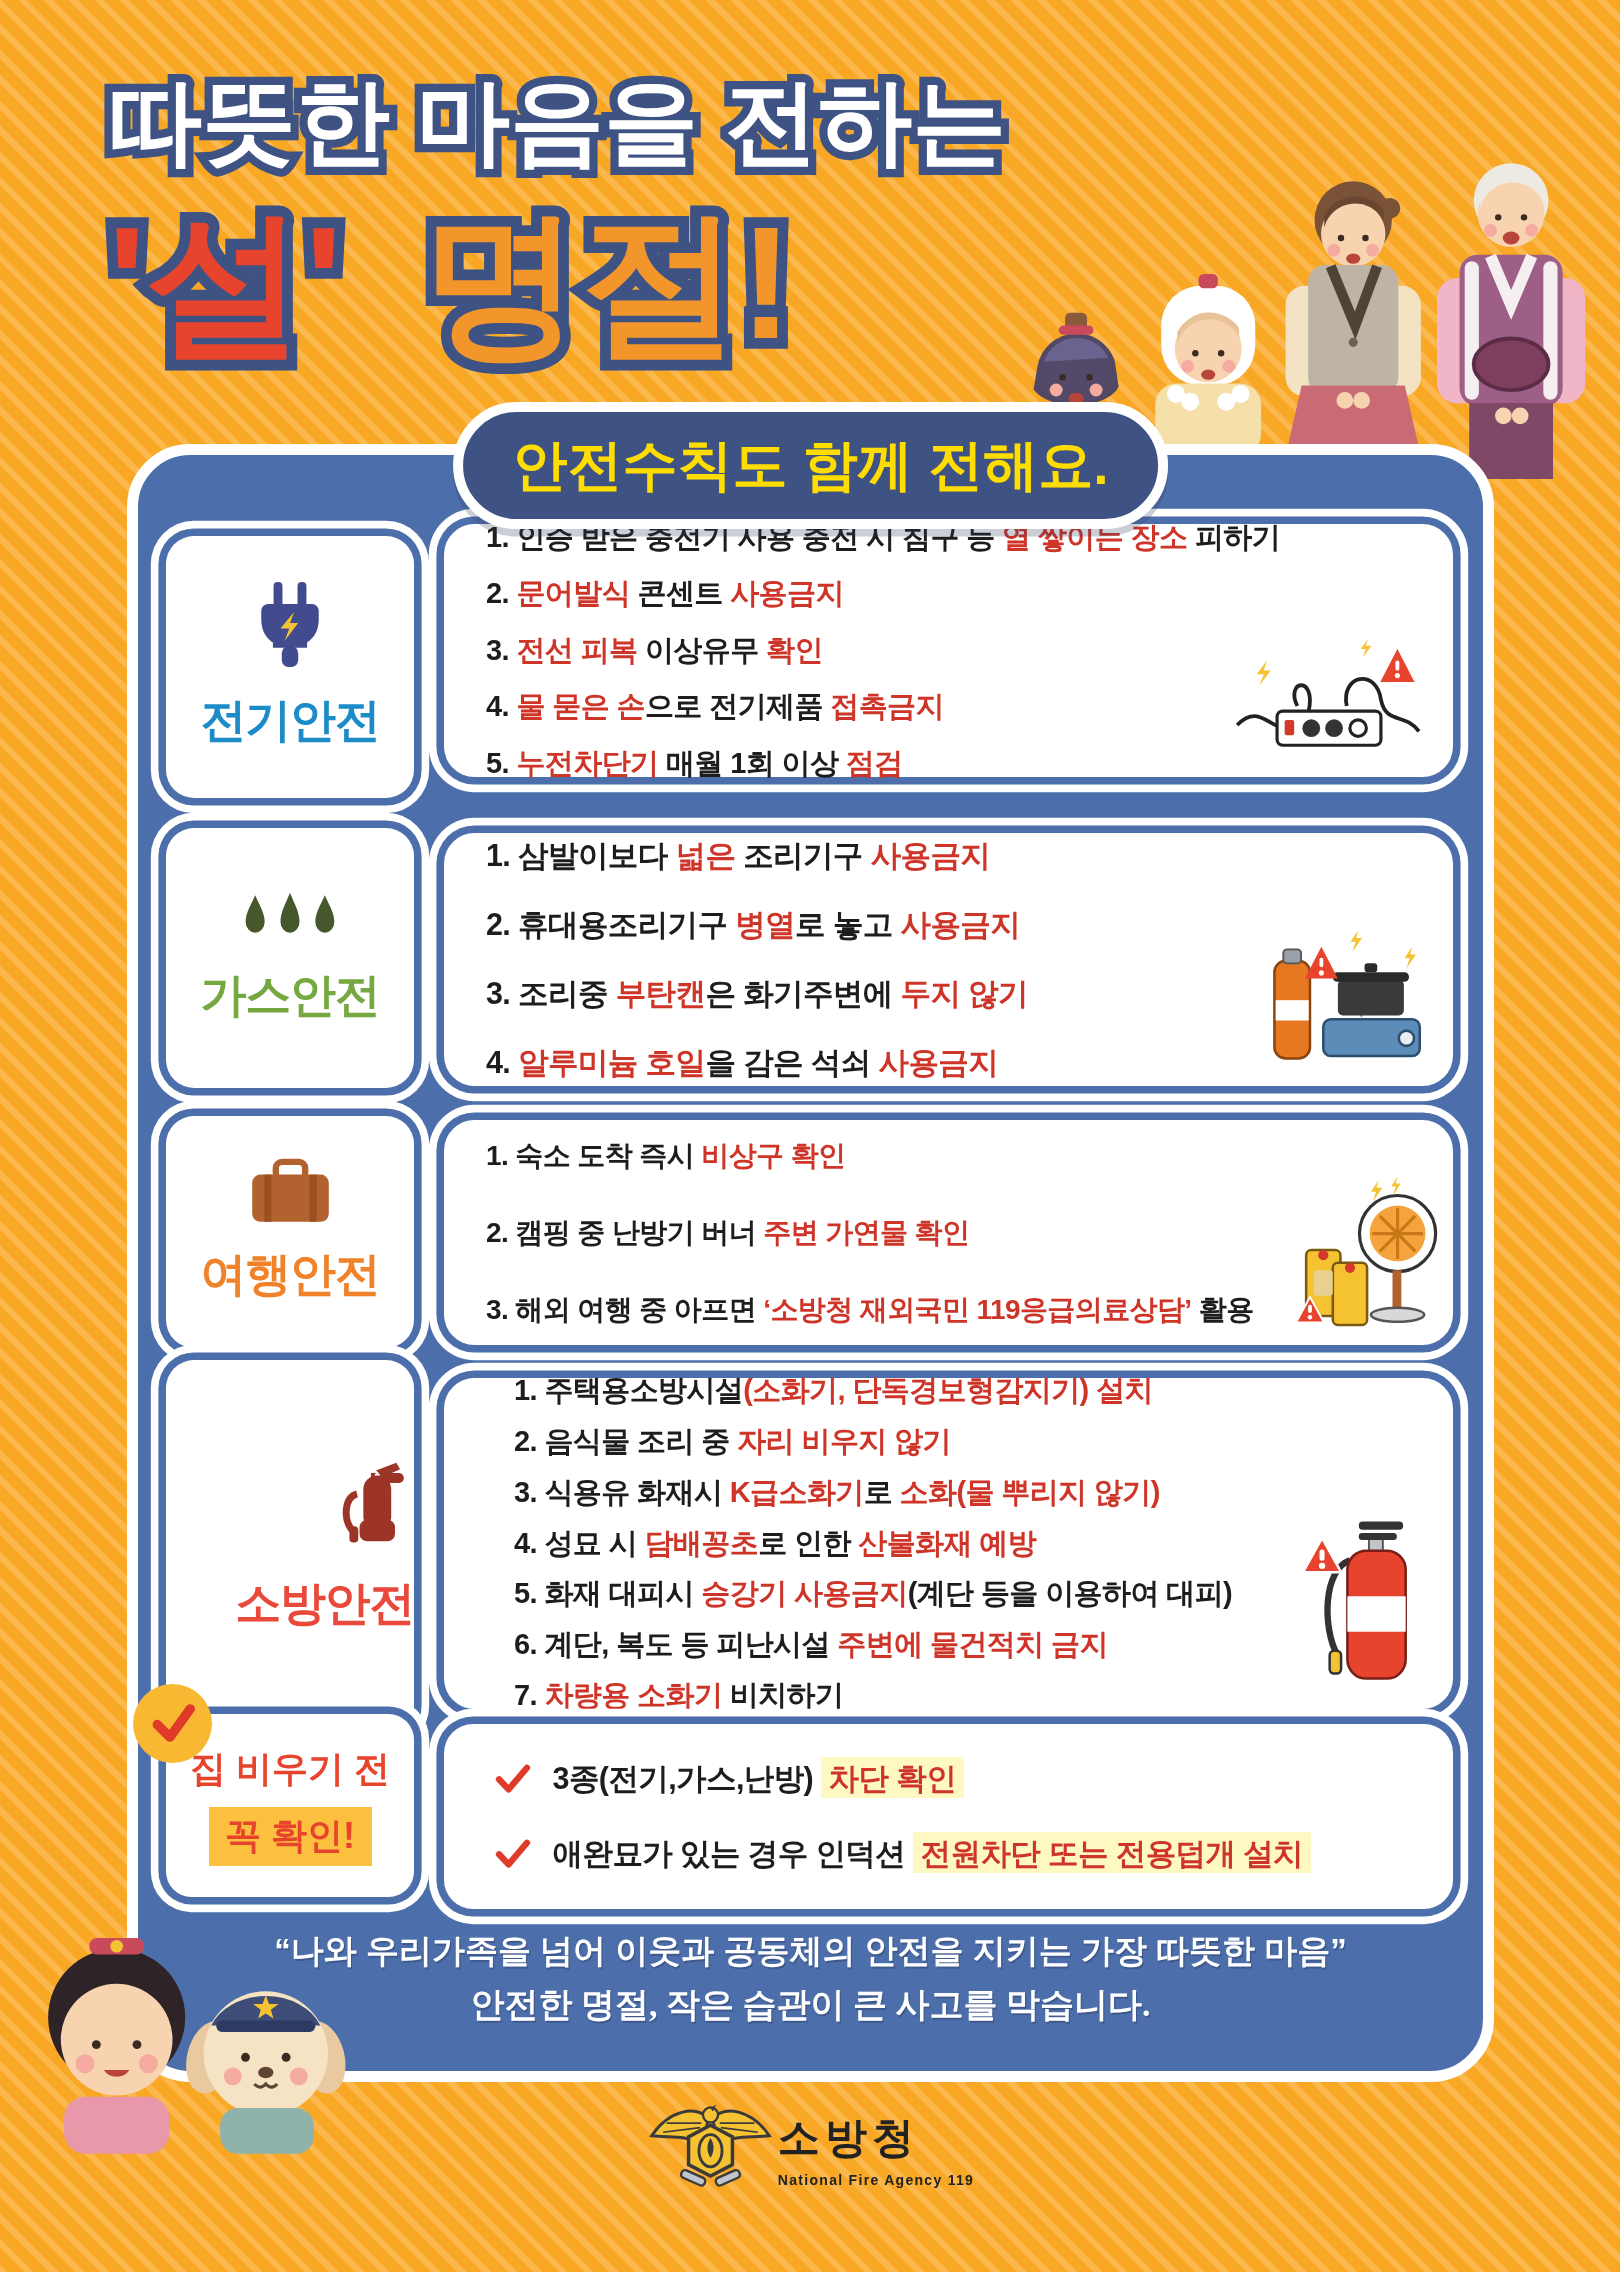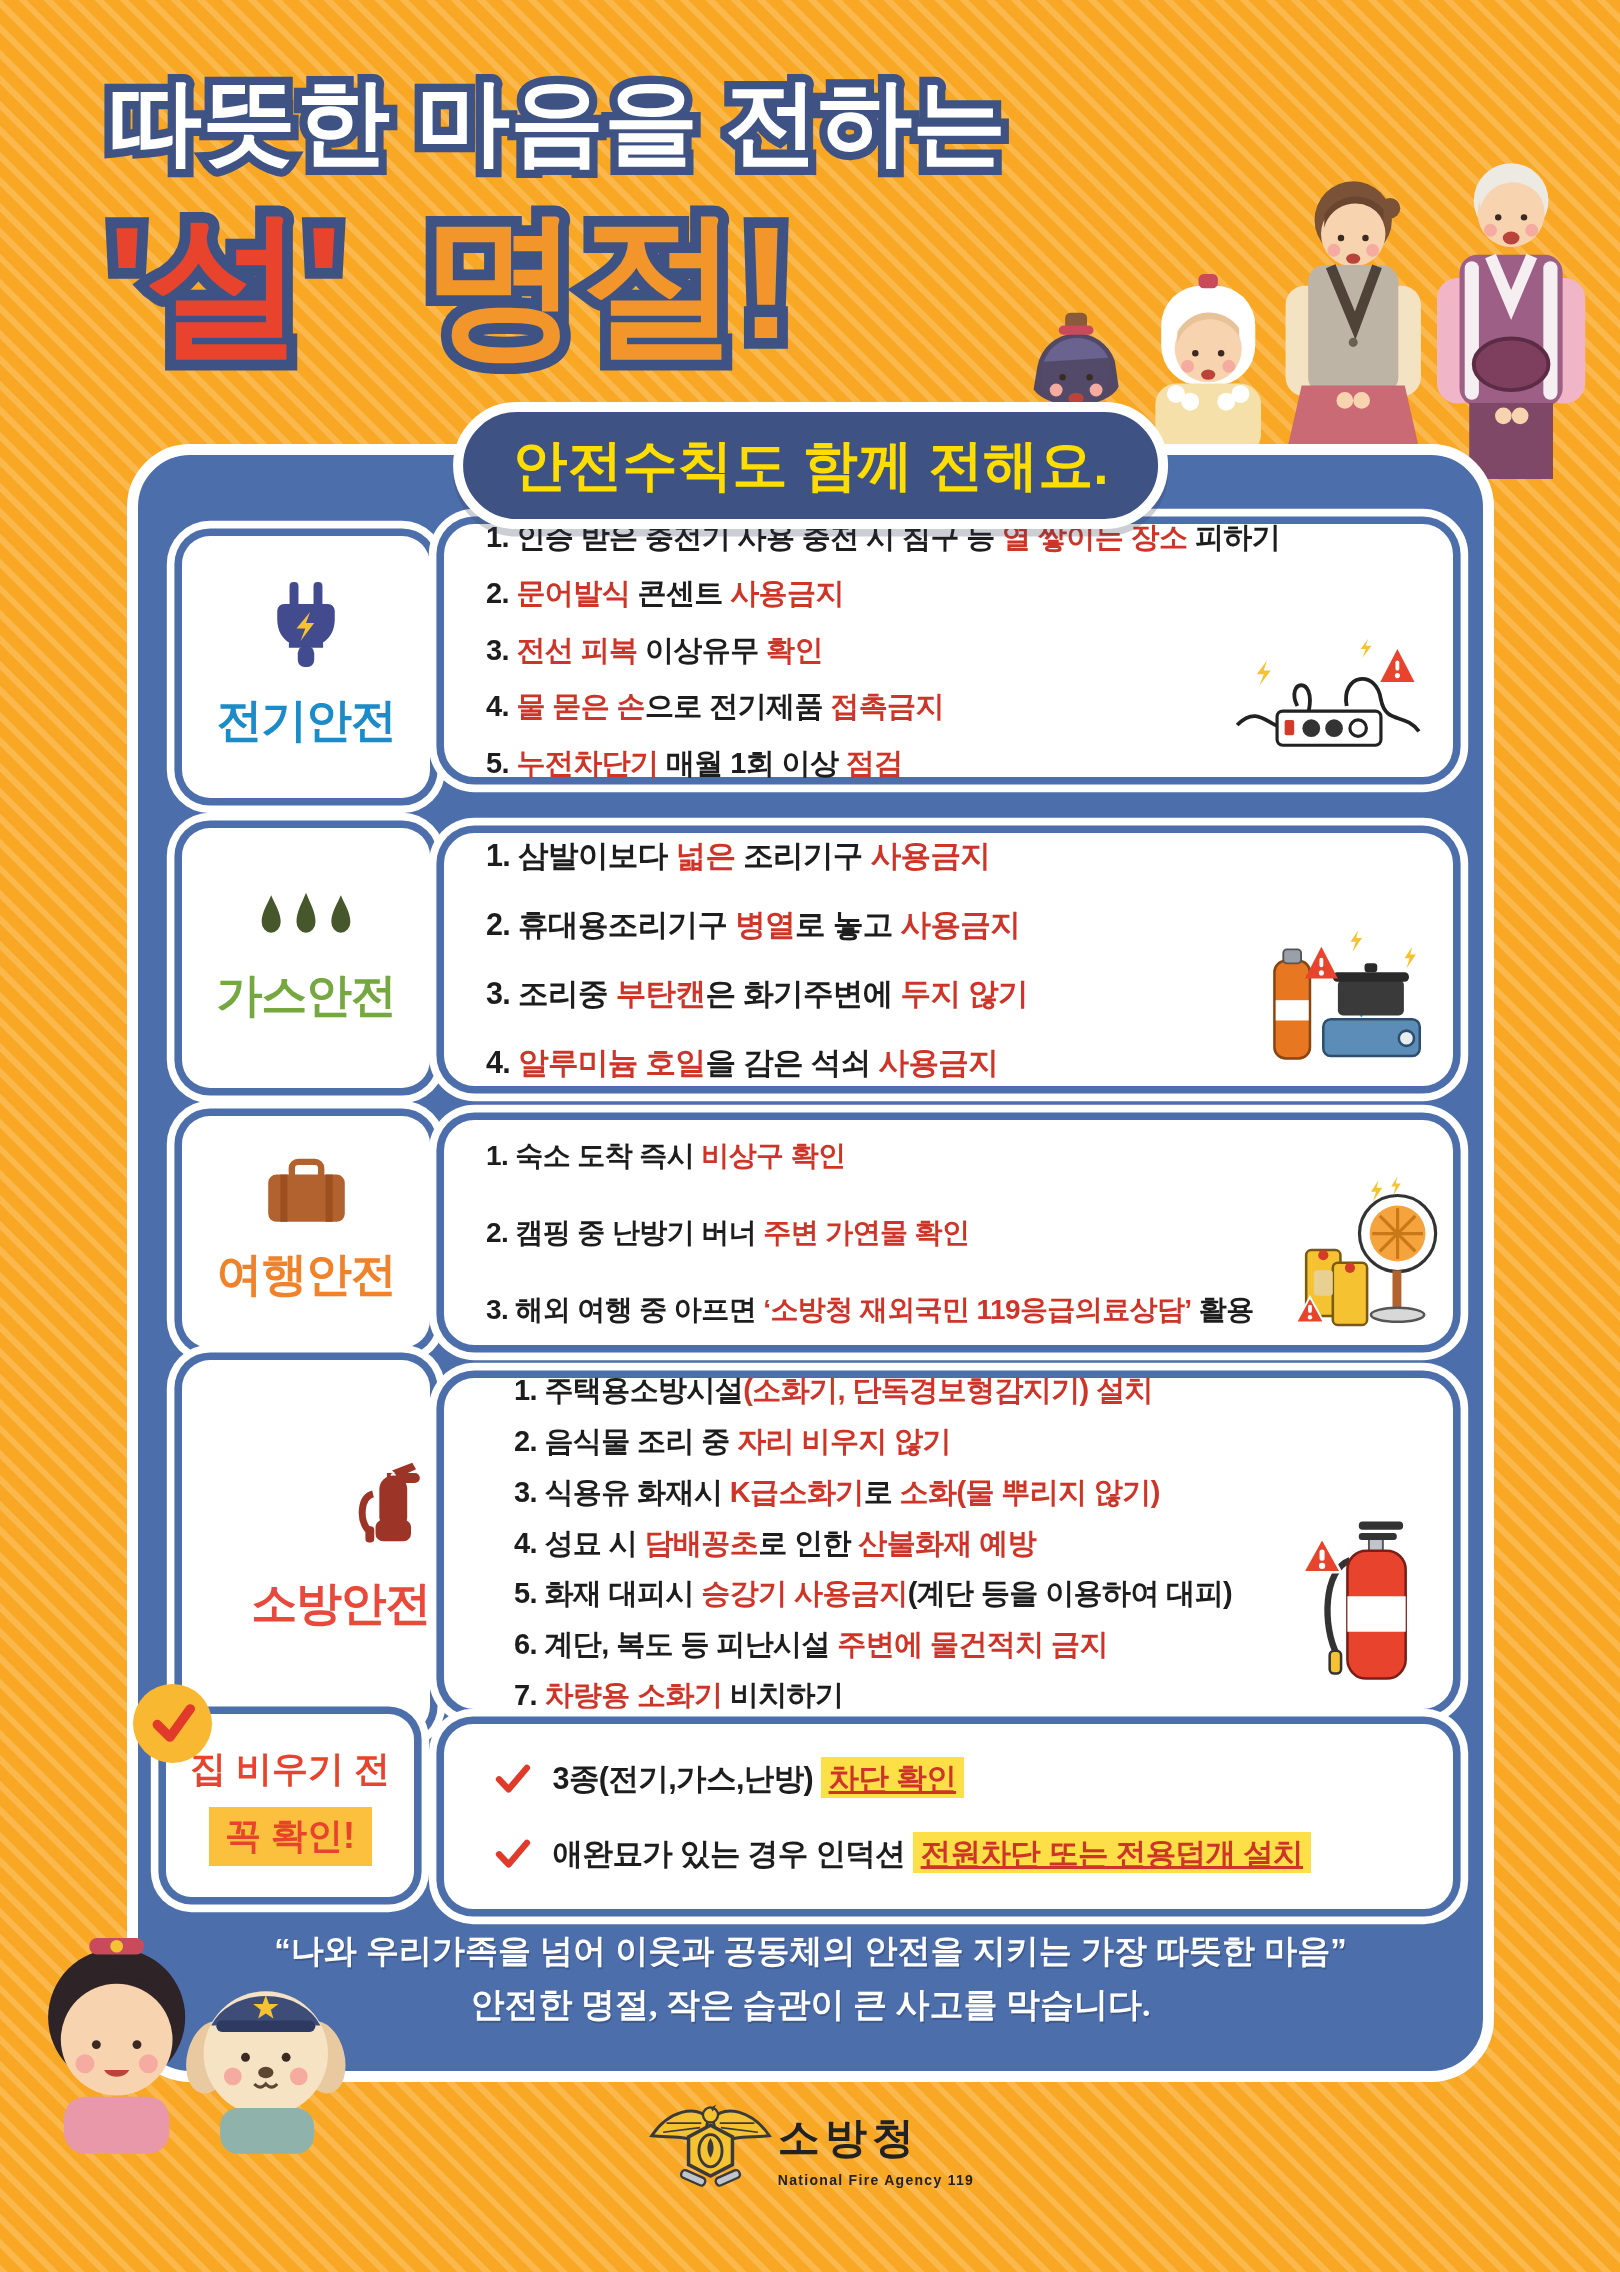--- a/index.html
+++ b/index.html
@@ -36,21 +36,20 @@
     padding:16.5px 50px; box-shadow:0 7.6px 0 rgba(50,60,90,.25);
   }
   .banner .txt{font-size:55px; font-weight:900; color:#FFDD00; white-space:nowrap;}
   
   .label-card{
     position:absolute; left:166px; width:248px; z-index:3;
     background:#FFFFFF; border-radius:28px;
     box-shadow:0 0 0 7.6px #4C6FAC, 0 0 0 15.2px #FFFFFF;
     display:flex; flex-direction:column; align-items:center; justify-content:center; gap:19px;
     box-sizing:border-box;
-    margin-left:16px;
   }
   .label-card .lbl{font-size:46px; font-weight:900; letter-spacing:-1.3px; white-space:nowrap;}
   .content-card{
     position:absolute; left:444px; width:1009px; z-index:3;
     background:#FFFFFF; border-radius:30.5px;
     box-shadow:0 0 0 7.6px #4C6FAC, 0 0 0 15.2px #FFFFFF;
     box-sizing:border-box;
   }
   .lines{position:relative; z-index:2; height:100%; display:flex; flex-direction:column; justify-content:center; padding-left:42px; box-sizing:border-box;}
   .line{color:#1D1D1D; font-weight:800; white-space:nowrap; letter-spacing:-0.6px;}
@@ -74,21 +73,21 @@
          display:flex; align-items:center; justify-content:center;}
   .r5-content{
     position:absolute; left:444px; top:1724px; width:1009px; height:185px; z-index:3;
     background:#FFFFFF; border-radius:29px;
     box-shadow:0 0 0 7.6px #4C6FAC, 0 0 0 15.2px #FFFFFF;
     display:flex; flex-direction:column; justify-content:center; gap:34px; padding-left:51px; box-sizing:border-box;
   }
   .chk-line{display:flex; align-items:center; font-size:30.5px; font-weight:800; color:#1D1D1D; white-space:nowrap; letter-spacing:-0.6px;}
   .chk-line svg{margin-right:21.6px; flex:0 0 auto;}
   .chk-line .red{color:#CE3528; font-weight:900;}
-  .chk-line .hl{background:#fde047; padding:3.8px 7.6px;text-decoration:underline;}
+  .chk-line .hl{background:#fef9c3; padding:3.8px 7.6px;}
   
   .quote{position:absolute; left:159px; width:1303px; top:1925px; z-index:3; text-align:center; color:#FFFFFF; font-weight:900;
          text-shadow:1.3px 1.9px 0 rgba(40,50,80,.35);}
   .quote .q1{font-size:33px; line-height:1.6; white-space:nowrap;}
   .quote .q2{font-size:34px; line-height:1.6; white-space:nowrap;font-family:Liberation Serif, serif;}
   
   .characters{position:absolute; left:30.5px; top:1887px; z-index:5;}
   .footer{position:absolute; left:0; top:2098px; width:100%; z-index:2; display:flex; align-items:center; justify-content:center; gap:4px;}
   .footer .agency{font-size:42px; font-weight:900; color:#222222; letter-spacing:5.1px;}
   .footer .agency-en{font-size:14px; font-weight:700; color:#222222; margin-top:6.3px; letter-spacing:1.3px;}

